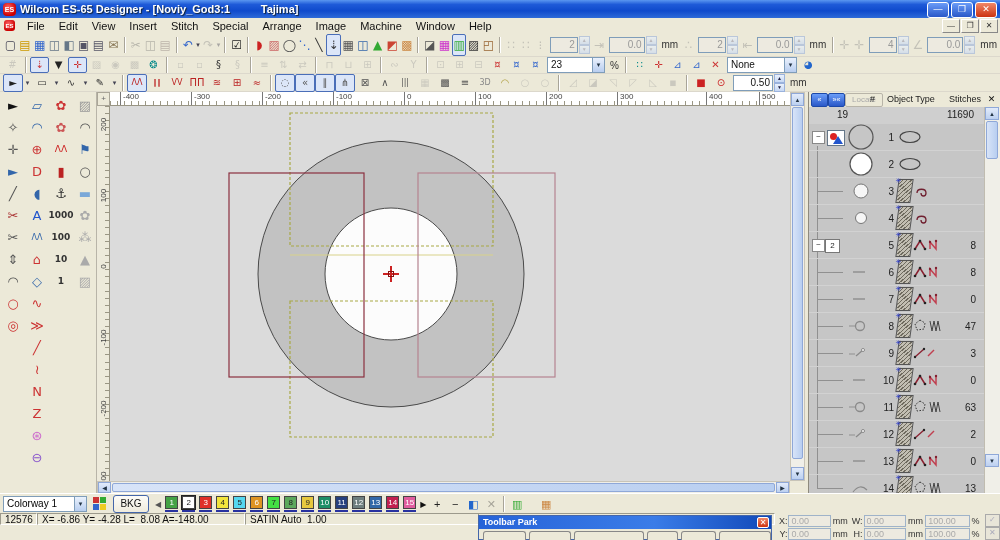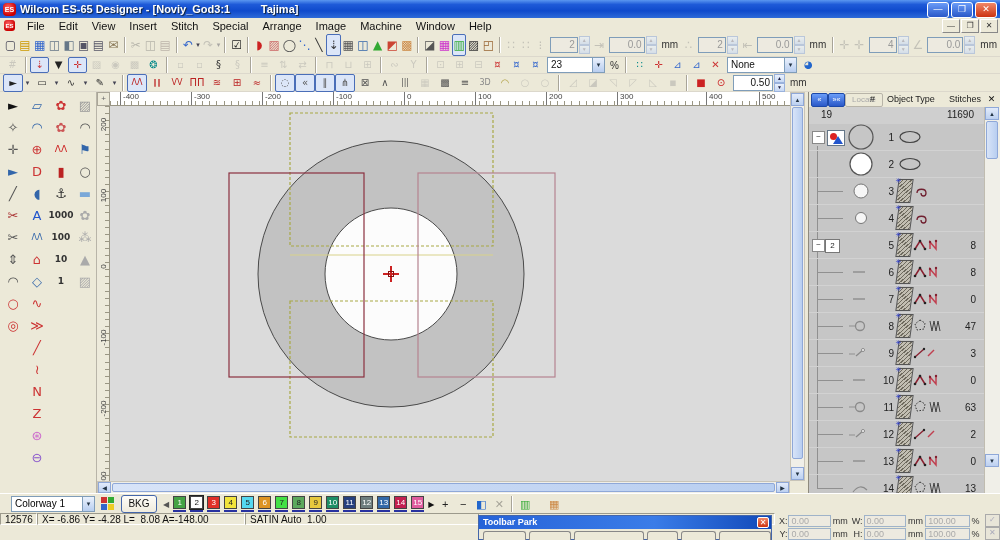--- a/index.html
+++ b/index.html
@@ -84,21 +84,21 @@
   .treebox{position:absolute;left:3px;width:11px;height:11px;background:#fff;border:1px solid #888;font-size:8px;line-height:10px;text-align:center;color:#333;}
   .treebadge{position:absolute;left:16px;width:13px;height:12px;background:#fff;border:1px solid #777;font-size:8px;line-height:11px;text-align:center;color:#222;}
   .appic{position:absolute;left:18px;width:16px;height:14px;background:#fff;border:1px solid #678;}
   .appic i{position:absolute;left:2px;top:2px;width:7px;height:7px;border-radius:50%;background:#D22;}
   .appic b{position:absolute;right:1px;bottom:1px;width:0;height:0;border-left:5px solid transparent;border-right:5px solid transparent;border-bottom:8px solid #2255CC;}
   .treeline{position:absolute;left:8px;width:1px;background:#909090;}
   .stub{position:absolute;left:8px;width:26px;height:1px;background:#909090;top:13px;}
   .pscroll{position:absolute;right:0;top:15px;width:15px;height:386px;background:#F0EFE8;border-left:1px solid #C0BCB0;}
   
   .colorbar{left:0;top:493px;width:1000px;height:20px;background:#ECE9D8;border-top:1px solid #fff;display:flex;align-items:center;}
-  .cw-combo{display:flex;margin-left:11px;}
+  .cw-combo{display:flex;margin-left:3px;}
   .cw-val{width:64px;height:14px;background:#fff;border:1px solid #7F9DB9;border-right:none;font-size:10px;padding:0 3px;line-height:14px;}
   .palbtn{width:18px;height:16px;display:flex;align-items:center;justify-content:center;margin:0 4px;}
   .bkgbtn{width:34px;height:16px;background:linear-gradient(180deg,#FDFCF8,#EFEBDD);border:1px solid #4466AA;border-radius:3px;font-size:10px;text-align:center;line-height:15px;color:#111;margin-right:4px;}
   .chiparrow{font-size:8px;color:#555;margin:0 2px;}
   .chipw{width:17px;display:flex;flex-direction:column;align-items:center;}
   .chip{width:13px;height:13px;border:1px solid #444;font-size:8px;display:flex;align-items:center;justify-content:center;box-sizing:border-box;}
   .chipw.sel .chip{outline:1px solid #222;background-clip:padding-box;box-shadow:0 0 0 1px #fff inset;}
   .chipu{width:13px;height:2px;background:#2832A0;margin-top:1px;}
   .cwbtn{width:16px;height:15px;display:flex;align-items:center;justify-content:center;font-size:11px;color:#222;margin:0 1px;}
   .cwbtn.d{opacity:.35;}
@@ -780,21 +780,21 @@
   <div class="phead">
     <div class="dockbtn" style="left:2px;">«</div>
     <div class="dockbtn" style="left:19px;">»«</div>
     <div class="locatebtn">Locate</div>
     <div class="phcol" style="left:61px;">#</div>
     <div class="phcol" style="left:78px;">Object Type</div>
     <div class="phcol" style="left:140px;">Stitches</div>
     <div class="pclose">✕</div>
   </div>
   <div class="psummary">
-    <span style="position:absolute;left:12px;top:2px;text-align:right;">19</span>
+    <span style="position:absolute;left:28px;top:2px;text-align:right;">19</span>
     <span style="position:absolute;left:68px;top:18px;margin-top:15px;">533</span>
     <span style="position:absolute;right:12px;top:2px;">11690</span>
   </div>
   <div class="prows" id="prows">
     <div class="treeline" style="top:22px;height:343px;"></div>
   <div class="prow" style="top: 0px;">
         <div class="ptree">
           <div class="treebox" style="top: 7px;">−</div>
           <div class="appic" style="top: 6px;">
             <i></i>

